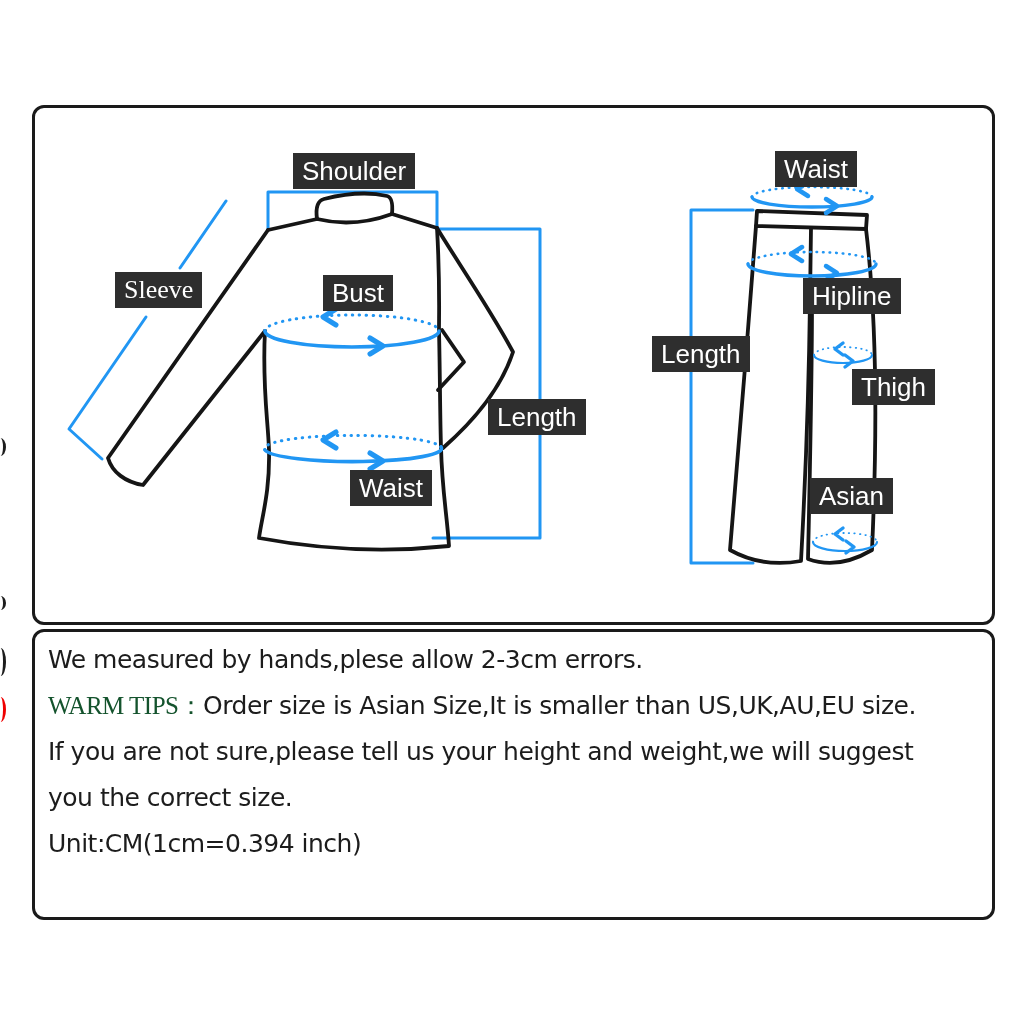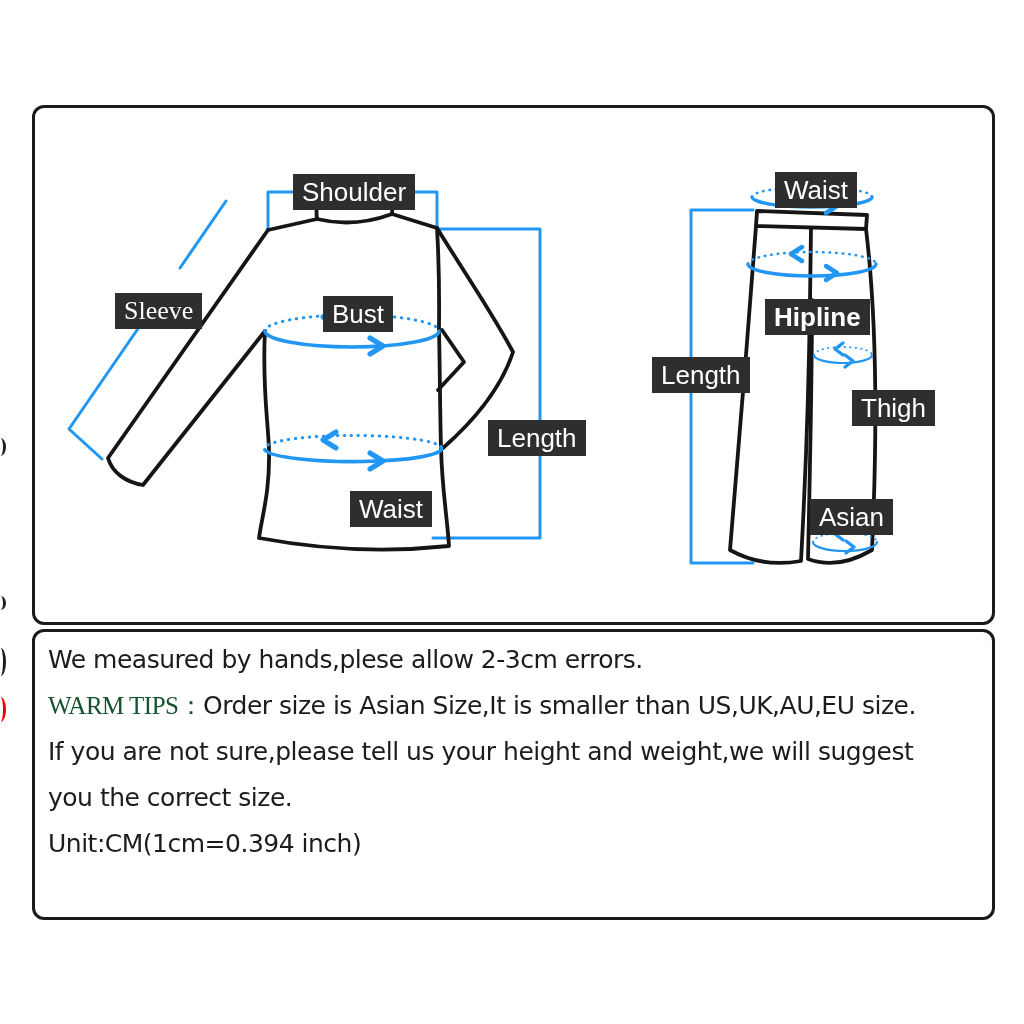--- a/index.html
+++ b/index.html
@@ -9,21 +9,21 @@
   }
   .panel{
     position:absolute;left:32px;width:963px;box-sizing:border-box;
     border:3px solid #1a1a1a;border-radius:12px;background:#ffffff;
   }
   .panel-diagram{top:105px;height:520px;}
   .panel-notes{top:629px;height:291px;}
   .diagram-svg{position:absolute;left:0;top:0;width:1024px;height:1024px;}
   .tag{
     position:absolute;background:#2e2e2e;color:#ffffff;
-    font-size:26px;line-height:30px;padding:3px 9px;white-space:nowrap;margin-top:21px;
+    font-size:26px;line-height:30px;padding:3px 9px;white-space:nowrap;
   }
   .notes{
     position:absolute;left:48px;top:645px;width:930px;
     font-family:"DejaVu Sans",sans-serif;font-size:25px;letter-spacing:-0.5px;
     color:#1c1c1c;
   }
   .note-line{margin:0 0 17px 0;white-space:nowrap;line-height:29px;}
   .warm{color:#14532d;font-family:Liberation Serif, serif;}
   .edge-mark{position:absolute;border-right:3px solid #1c1c1c;border-radius:50%;}
   .edge-mark.red{border-right-color:#ef0000;}
@@ -113,21 +113,21 @@
     </g>
   </svg>
 
   <div class="tag" style="left:293px;top:153px;">Shoulder</div>
   <div class="tag" style="left:115px;top:272px;font-family:Liberation Serif, serif;">Sleeve</div>
   <div class="tag" style="left:323px;top:275px;">Bust</div>
   <div class="tag" style="left:488px;top:399px;">Length</div>
   <div class="tag" style="left:350px;top:470px;">Waist</div>
 
   <div class="tag" style="left:775px;top:151px;">Waist</div>
-  <div class="tag" style="left:765px;top:278px;font-weight:bold;">Hipline</div>
+  <div class="tag" style="left:803px;top:278px;">Hipline</div>
   <div class="tag" style="left:652px;top:336px;">Length</div>
   <div class="tag" style="left:852px;top:369px;">Thigh</div>
   <div class="tag" style="left:810px;top:478px;">Asian</div>
 
   <div class="notes">
     <p class="note-line">We measured by hands,plese allow 2-3cm errors.</p>
     <p class="note-line"><span class="warm">WARM TIPS：</span><span>Order size is Asian Size,It is smaller than US,UK,AU,EU size.</span></p>
     <p class="note-line">If you are not sure,please tell us your height and weight,we will suggest</p>
     <p class="note-line">you the correct size.</p>
     <p class="note-line">Unit:CM(1cm=0.394 inch)</p>

